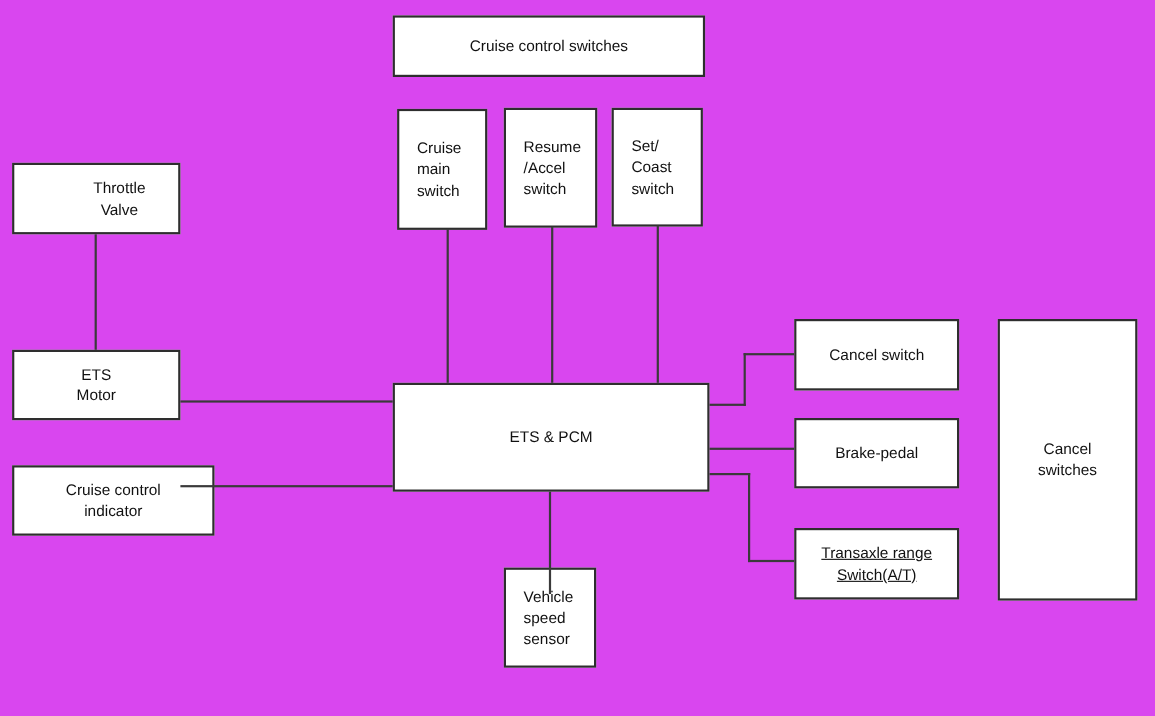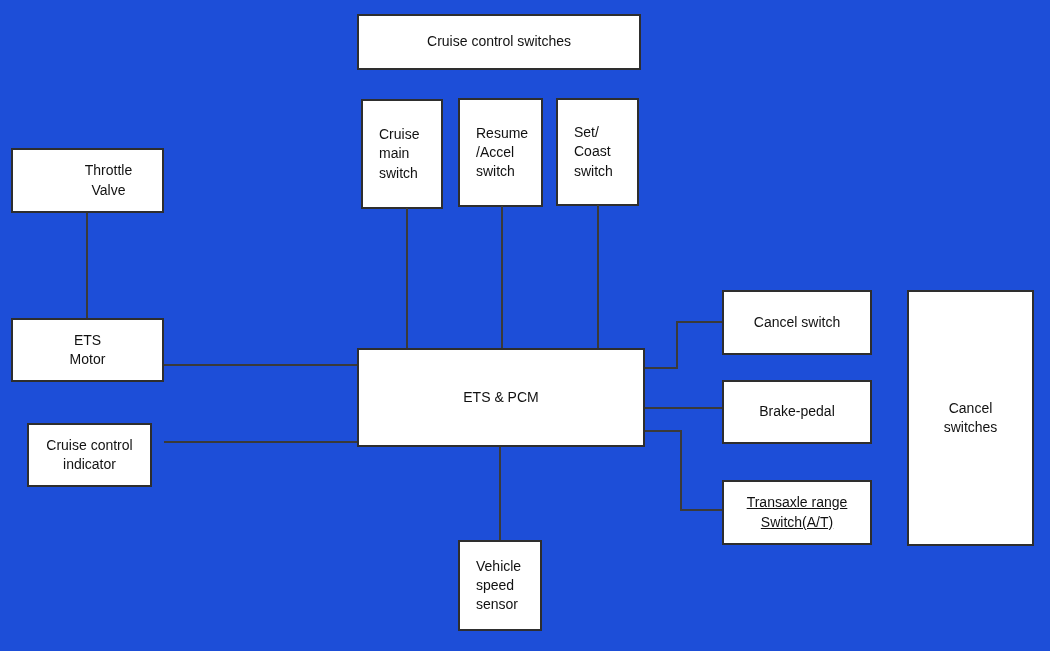--- a/index.html
+++ b/index.html
@@ -1,21 +1,21 @@
 <!DOCTYPE html>
 <html><head>
 <meta charset="utf-8">
 <title>Block Diagram</title>
 <style>
   html, body { margin: 0; padding: 0; background: #ffffff; }
   .canvas {
     position: relative;
     width: 1050px;
     height: 651px;
-    background: #1d4ed8;
+    background: #d946ef;
     font-family: "Liberation Sans", sans-serif;
     color: #111111;
   }
   .node {
     position: absolute;
     box-sizing: border-box;
     border: 2px solid #2e2e2e;
     background: #ffffff;
     display: flex;
     align-items: center;
@@ -36,27 +36,27 @@
     background: #3a3a3a;
   }
 
   
   #n-ccs      { left:357px; top:14px;  width:284px; height:56px; }
   #n-cms      { left:361px; top:99px;  width:82px;  height:110px; }
   #n-ras      { left:458px; top:98px;  width:85px;  height:109px; }
   #n-scs      { left:556px; top:98px;  width:83px;  height:108px; }
   #n-tv       { left:11px;  top:148px; width:153px; height:65px;padding-left:42px; }
   #n-em       { left:11px;  top:318px; width:153px; height:64px; }
-  #n-cci      { left:11px;  top:423px; width:125px; height:64px;margin-left:16px; }
+  #n-cci      { left:11px;  top:423px; width:184px; height:64px; }
   #n-pcm      { left:357px; top:348px; width:288px; height:99px; }
   #n-cs       { left:722px; top:290px; width:150px; height:65px; }
   #n-bp       { left:722px; top:380px; width:150px; height:64px; }
   #n-trs      { left:722px; top:480px; width:150px; height:65px;text-decoration:underline; }
   #n-cansw    { left:907px; top:290px; width:127px; height:256px; }
-  #n-vss      { left:458px; top:540px; width:84px;  height:91px; }
+  #n-vss      { left:458px; top:516px; width:84px;  height:91px; }
 
   
   #l-tv-em    { left:86px;  top:213px; width:2px;   height:105px; }
   #l-em-pcm   { left:164px; top:364px; width:193px; height:2px; }
   #l-cci-pcm  { left:164px; top:441px; width:193px; height:2px; }
   #l-cms-pcm  { left:406px; top:208px; width:2px;   height:140px; }
   #l-ras-pcm  { left:501px; top:206px; width:2px;   height:142px; }
   #l-scs-pcm  { left:597px; top:205px; width:2px;   height:143px; }
   #l-cs-h1    { left:645px; top:367px; width:33px;  height:2px; }
   #l-cs-v     { left:676px; top:321px; width:2px;   height:48px; }

